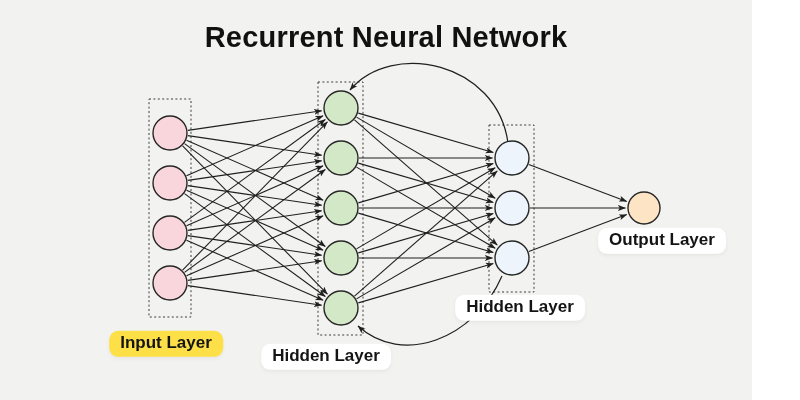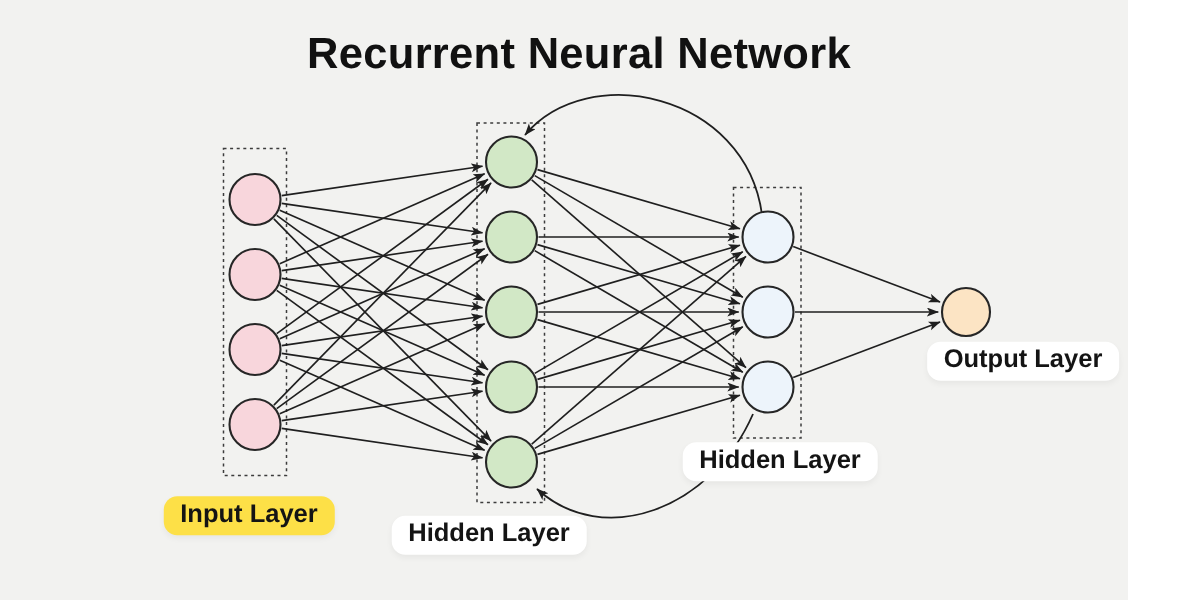--- a/index.html
+++ b/index.html
@@ -14,21 +14,21 @@
   }
   .lbl{
     position:absolute;transform:translate(-50%,-50%);
     font-size:17px;font-weight:700;line-height:1.2;
     padding:2px 11px 4px;border-radius:9px;white-space:nowrap;
     box-shadow:0 2px 4px rgba(0,0,0,0.05);
   }
   .lbl-0{left:166px;top:344px;}
   .lbl-1{left:326px;top:357px;}
   .lbl-2{left:520px;top:308px;}
-  .lbl-3{left:682px;top:241px;}
+  .lbl-3{left:662px;top:241px;}
 </style>
 </head>
 <body>
 
 <div class="canvas" style="background: rgb(242, 242, 240);">
 
   <svg width="800" height="400" viewBox="0 0 800 400">
     <defs>
       <marker id="arrow" markerUnits="userSpaceOnUse" markerWidth="10" markerHeight="8" refX="7.6" refY="3" orient="auto">
         <path id="arrow-head" d="M0,0 L8,3 L0,6 L1.9,3 Z" fill="#1f1f1f"></path>

